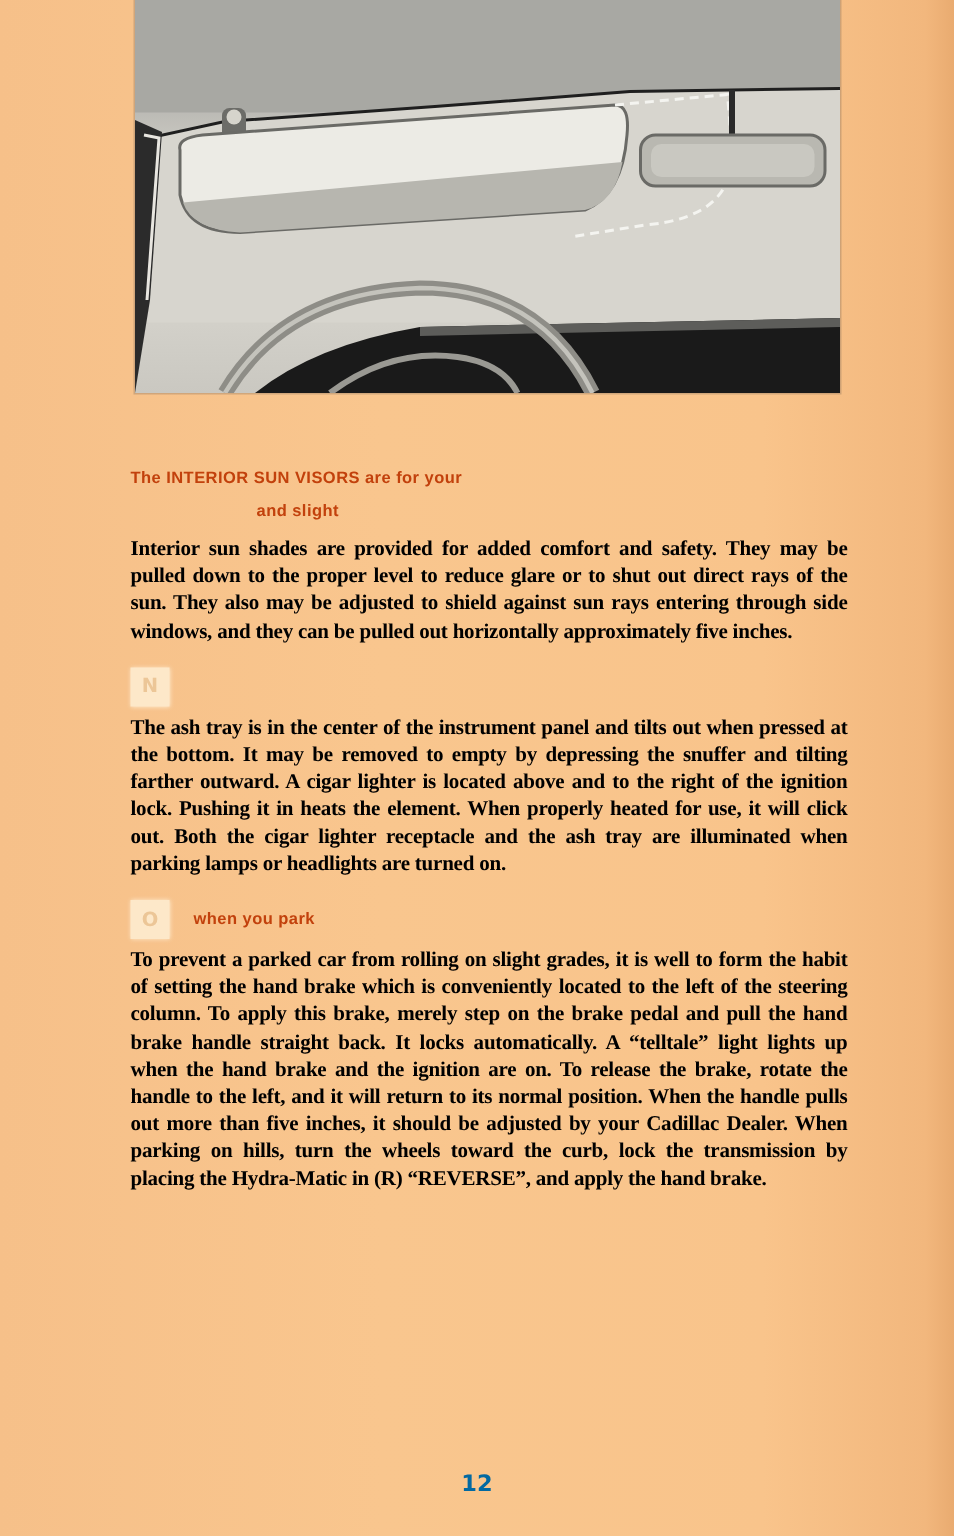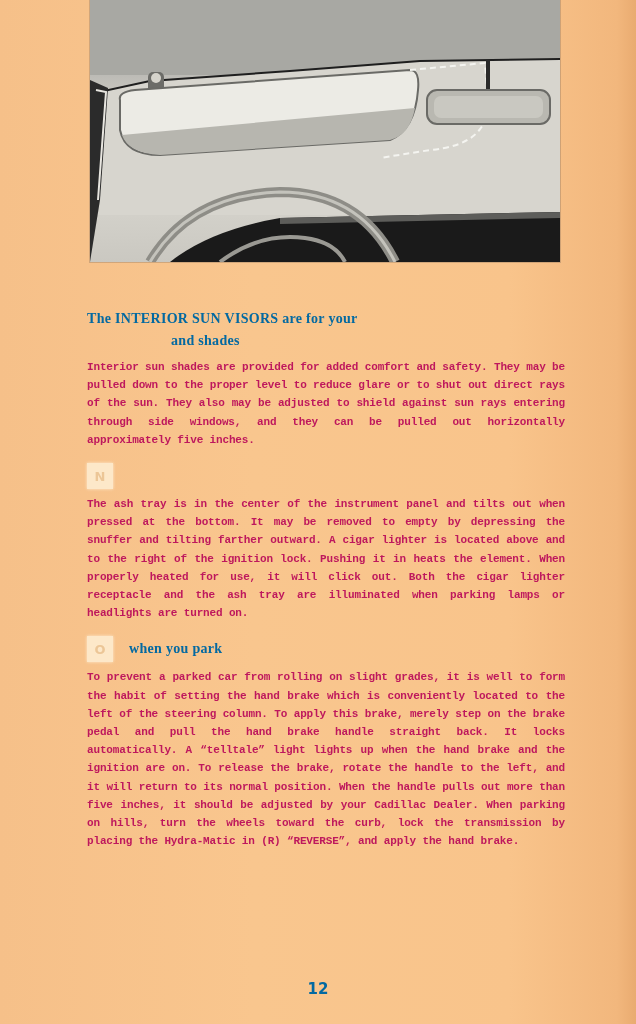--- a/index.html
+++ b/index.html
@@ -26,39 +26,39 @@
     .photo svg { display: block; }
 
     .content {
       position: absolute;
       left: 87px;
       top: 308px;
       width: 478px;
       color: #2a1d12;
     }
     .heading {
-      font-family: Liberation Serif, serif;
+      font-family: Liberation Sans, sans-serif;
       font-weight: bold;
-      font-size: 14px;
+      font-size: 11px;
       line-height: 22px;
       letter-spacing: 0.3px;
-      color: #0369a1;
+      color: #c2410c;
     }
     .heading .line2 {
       display: block;
       padding-left: 84px;
     }
     .body-text {
-      font-family: Liberation Mono, monospace;
+      font-family: Liberation Serif, serif;
       font-weight: bold;
-      font-size: 11px;
+      font-size: 14px;
       line-height: 18.2px;
       text-align: justify;
       text-align-last: left;
-      color: #be185d;
+      color: #000000;
       margin: 6px 0 0 0;
       letter-spacing: -0.15px;
     }
     .section { margin-bottom: 14px; }
     .section-head {
       display: flex;
       align-items: flex-start;
     }
     .badge {
       width: 26px;
@@ -125,21 +125,21 @@
     <path d="M60 262 Q100 195 190 192 Q270 192 305 262" stroke="#c4c3bc" stroke-width="3" fill="none"></path>
     <path d="M130 262 Q170 232 215 238 Q245 242 255 262" stroke="#9a9993" stroke-width="4" fill="none"></path>
   </svg>
 </div>
 
 <div class="content">
 
   <div class="section">
     <div class="heading">
       <span>The INTERIOR SUN VISORS are for your</span>
-      <span class="line2">and shades</span>
+      <span class="line2">and slight</span>
     </div>
     <p class="body-text">Interior sun shades are provided for added comfort and safety. They may be pulled down to the proper level to reduce glare or to shut out direct rays of the sun. They also may be adjusted to shield against sun rays entering through side windows, and they can be pulled out horizontally approximately five inches.</p>
   </div>
 
   <div class="section">
     <div class="section-head">
       <div class="badge">N</div>
     </div>
     <p class="body-text">The ash tray is in the center of the instrument panel and tilts out when pressed at the bottom. It may be removed to empty by depressing the snuffer and tilting farther outward. A cigar lighter is located above and to the right of the ignition lock. Pushing it in heats the element. When properly heated for use, it will click out. Both the cigar lighter receptacle and the ash tray are illuminated when parking lamps or headlights are turned on.</p>
   </div>

